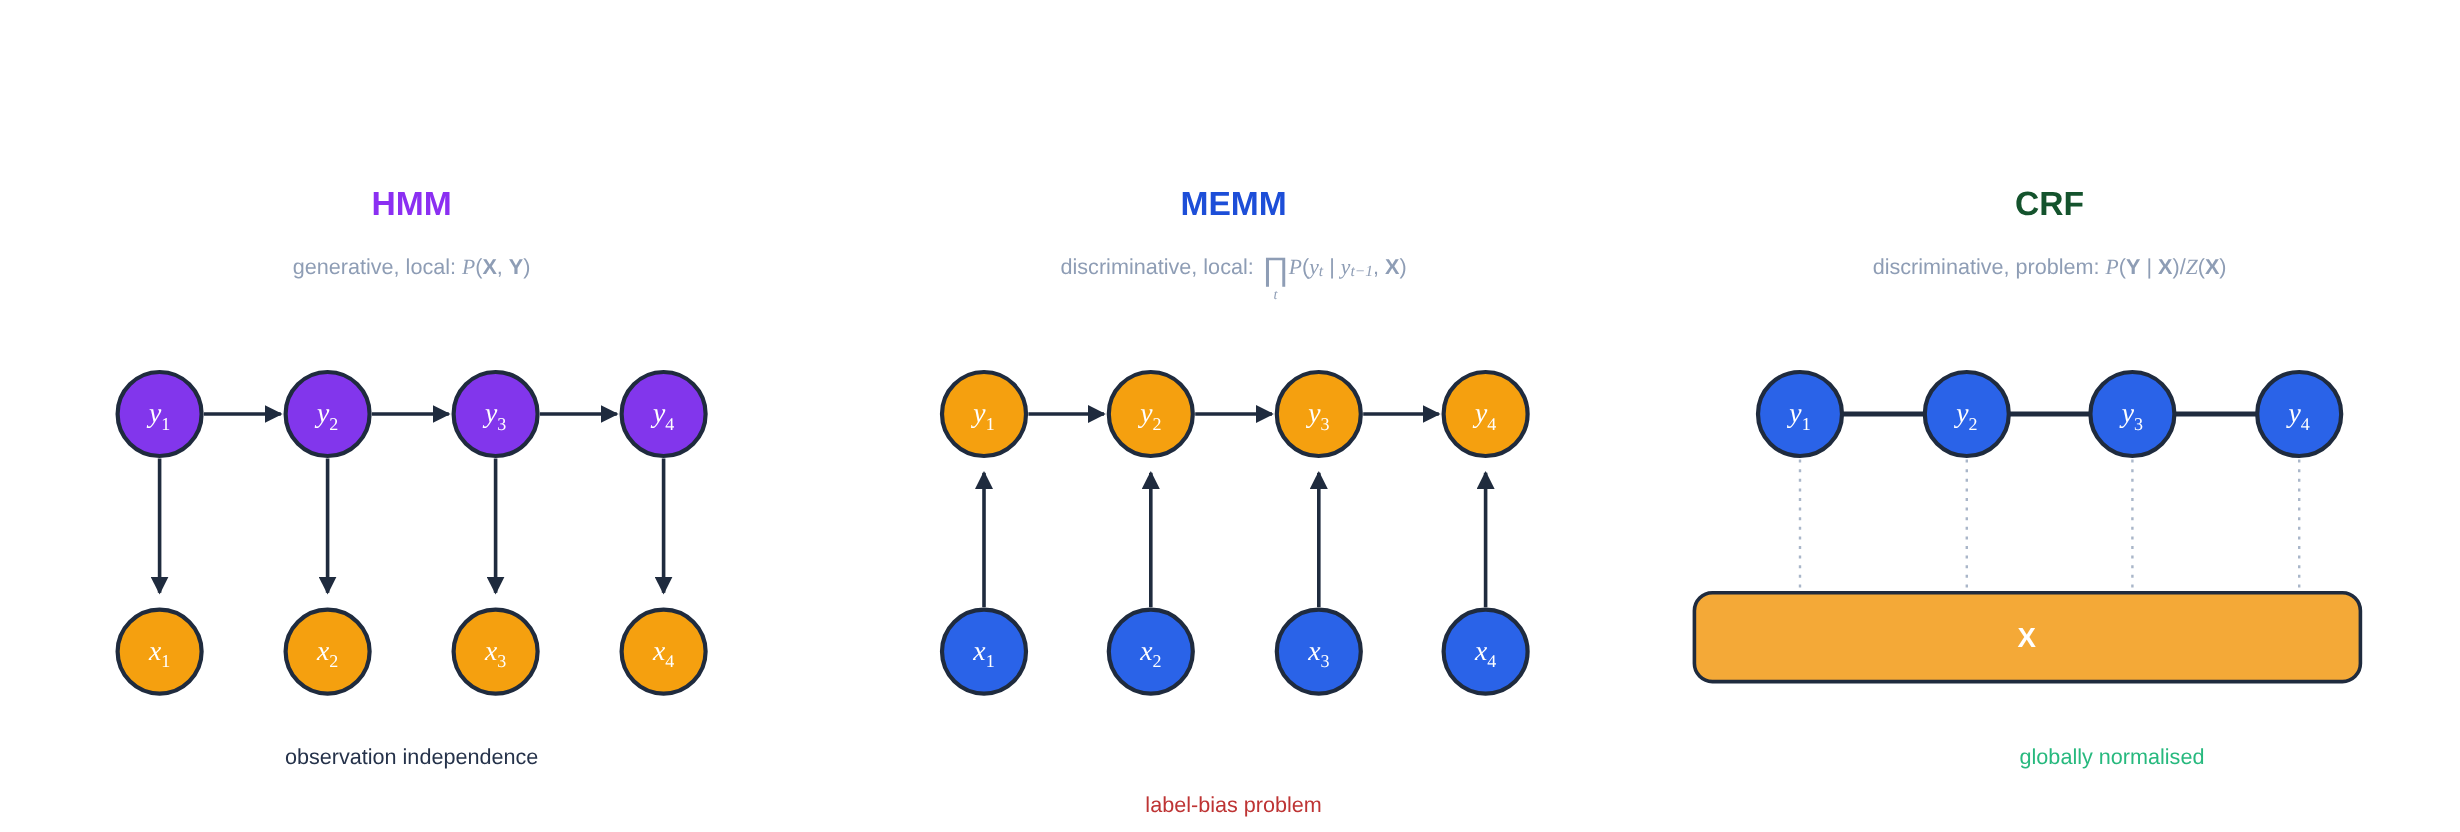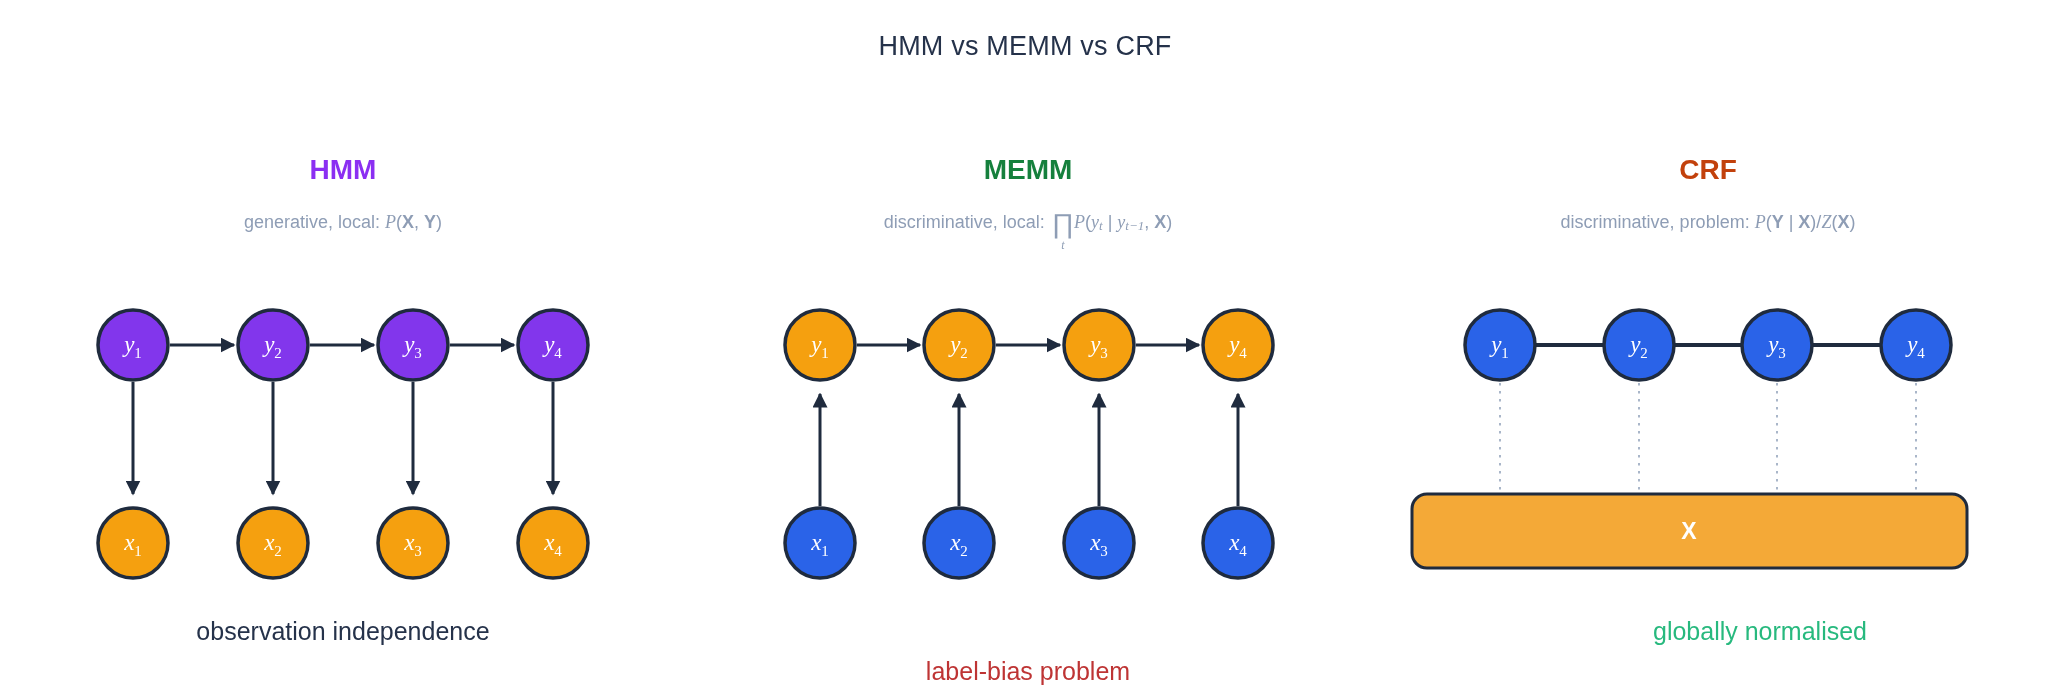--- a/index.html
+++ b/index.html
@@ -8,38 +8,38 @@
     width:2050px;height:693px;
     background:#ffffff;
     overflow:hidden;
     font-family:"Liberation Sans", sans-serif;
     color:#25324a;
   }
   .ctext{position:absolute;transform:translateX(-50%);text-align:center;white-space:nowrap;}
   .title{top:31px;left:1025px;font-size:27px;font-weight:500;letter-spacing:.2px;color:#25324a;}
   .hdr{top:155px;font-size:28px;font-weight:700;line-height:30px;}
   .hdr-hmm{left:343px;color:#8b2ff2;}
-  .hdr-memm{left:1028px;color:#15803d;}
-  .hdr-crf{left:1708px;color:#c2410c;}
+  .hdr-memm{left:1028px;color:#1d4ed8;}
+  .hdr-crf{left:1708px;color:#14532d;}
   .subtitle{
     position:absolute;top:198px;height:48px;transform:translateX(-50%);
     display:flex;align-items:center;justify-content:space-between;
     font-size:18px;color:#8e9db5;white-space:nowrap;
   }
   .subtitle span{white-space:pre;}
   .sub-hmm{left:343px;}
   .sub-memm{left:1028px;}
   .sub-crf{left:1708px;}
   .mi{font-family:"Liberation Serif", serif;font-style:italic;}
   .mb{font-weight:700;}
   .msub{font-family:"Liberation Serif", serif;font-style:italic;font-size:13px;position:relative;top:4px;}
   .prod{position:relative;display:inline-block;font-size:27px;line-height:20px;top:2px;margin:0 0 0 2px;}
   .prod-t{position:absolute;left:50%;transform:translateX(-50%);top:21px;font-size:12px;
           font-family:"Liberation Serif", serif;font-style:italic;}
-  .caption{top:620px;font-size:25px;line-height:22px;}
+  .caption{top:620px;font-size:18px;line-height:22px;}
   .cap-hmm{left:343px;color:#25324a;}
   .cap-memm{left:1028px;color:#be3434;margin-top:40px;}
   .cap-crf{left:1760px;color:#27b97e;}
   svg.diagram{position:absolute;left:0;top:0;}
   .nlabel{font-family:"Liberation Serif", serif;font-style:italic;font-size:23px;fill:#ffffff;}
   .nsub{font-style:normal;font-size:15px;}
   .boxlabel{font-family:"Liberation Sans", sans-serif;font-weight:700;font-size:23px;fill:#ffffff;}
 </style>
 </head>
 <body>
@@ -131,21 +131,20 @@
       <text x="1500" y="352" text-anchor="middle" class="nlabel"><tspan>y</tspan><tspan class="nsub" dy="6">1</tspan></text>
       <text x="1639" y="352" text-anchor="middle" class="nlabel"><tspan>y</tspan><tspan class="nsub" dy="6">2</tspan></text>
       <text x="1777" y="352" text-anchor="middle" class="nlabel"><tspan>y</tspan><tspan class="nsub" dy="6">3</tspan></text>
       <text x="1916" y="352" text-anchor="middle" class="nlabel"><tspan>y</tspan><tspan class="nsub" dy="6">4</tspan></text>
 
       <rect x="1412" y="494" width="555" height="74" rx="15" fill="#f4a937" stroke="#1f2b3e" stroke-width="3"></rect>
       <text x="1689" y="539" text-anchor="middle" class="boxlabel">X</text>
     </g>
   </svg>
 
-  <div class="ctext title">HMM vs MEMM vs CRF</div>
 
   <div class="ctext hdr hdr-hmm">HMM</div>
   <div class="ctext hdr hdr-memm">MEMM</div>
   <div class="ctext hdr hdr-crf">CRF</div>
 
   <div class="subtitle sub-hmm">
     <span>generative, local: </span>
       <span class="mi">P</span>
       <span>(</span>
       <span class="mb">X</span>

